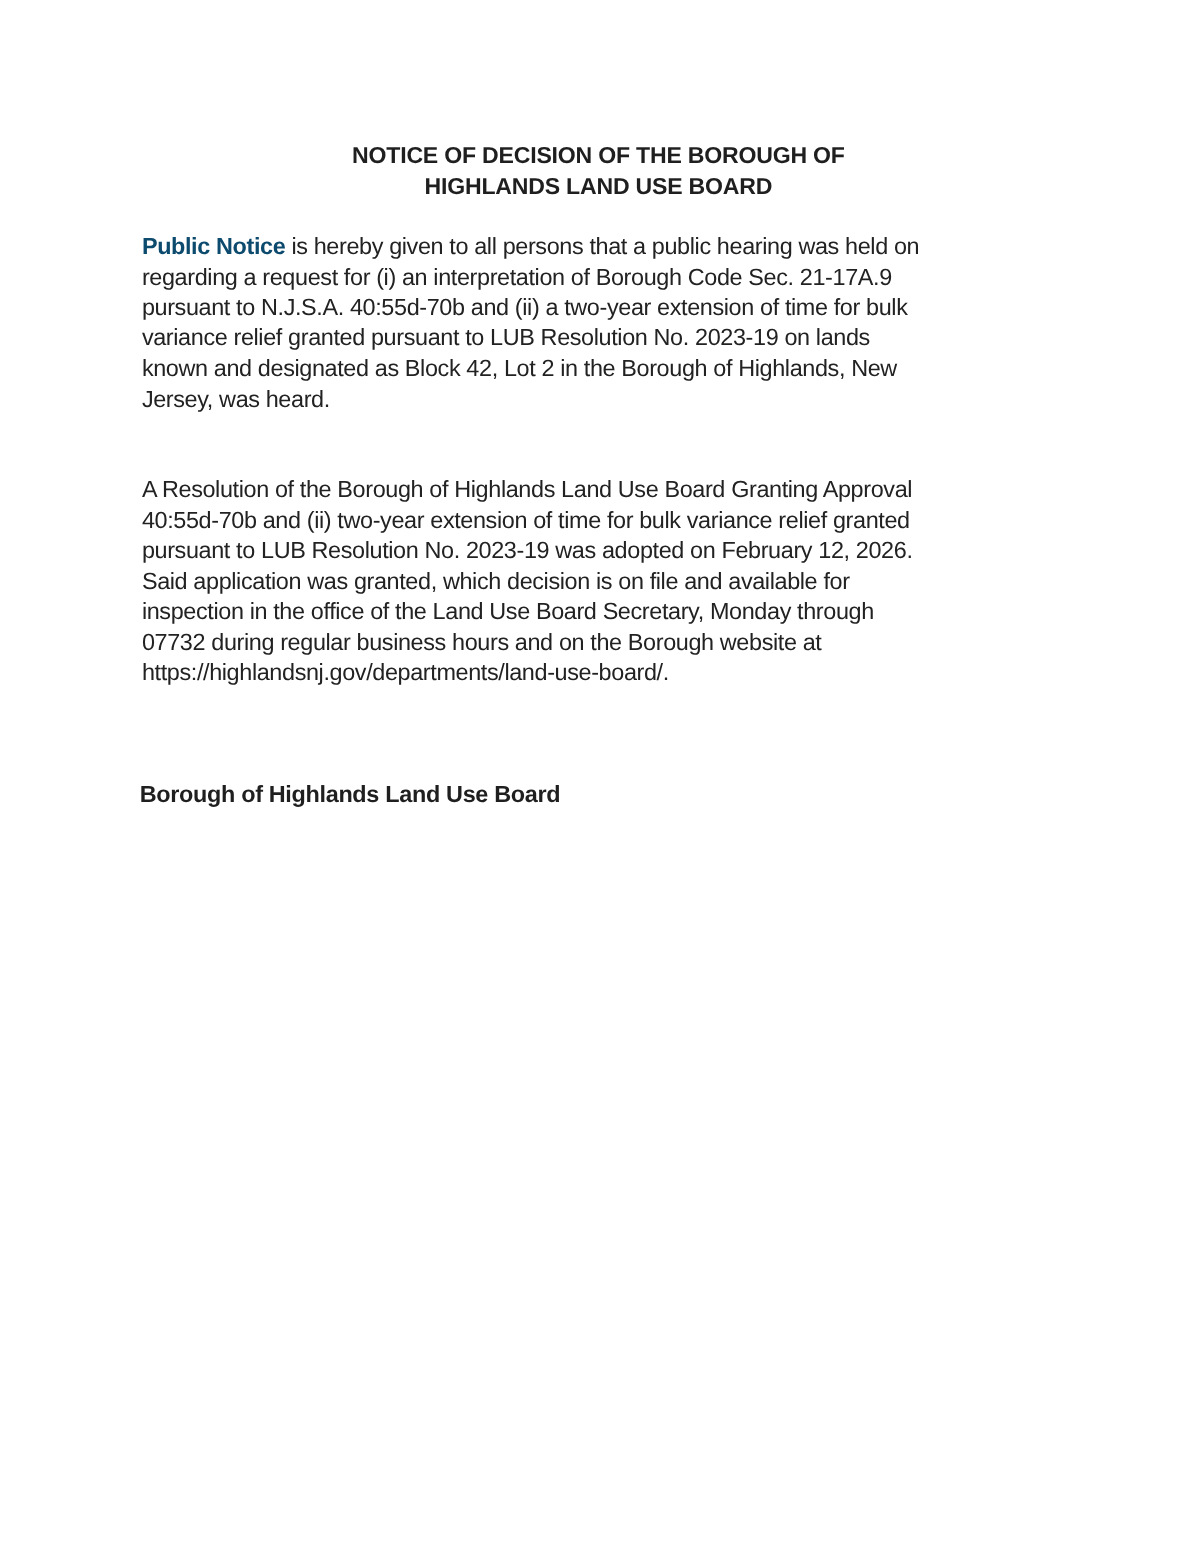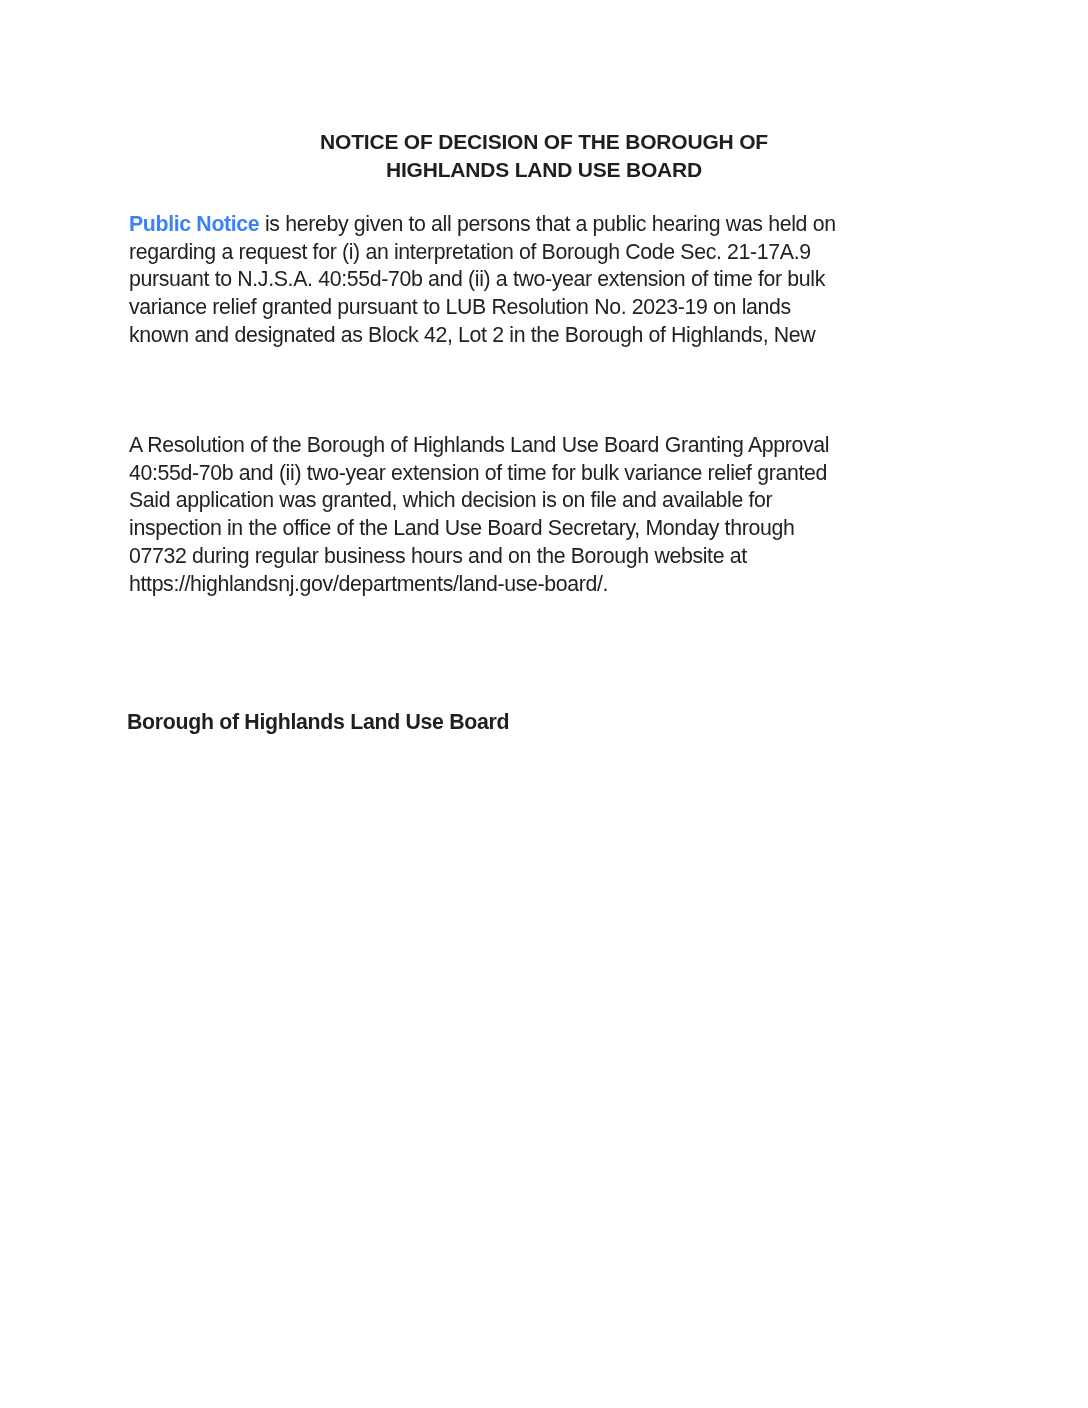--- a/index.html
+++ b/index.html
@@ -57,43 +57,45 @@
       position: absolute;
       left: 127px;
       top: 708px;
       font-weight: bold;
       font-size: 21.3px;
       line-height: 28px;
       letter-spacing: -0.3px;
       color: #1f1f1f;
       white-space: nowrap;
     }
-    b { font-weight: bold; color: #3b82f6; }
+    b { font-weight: bold; color: #0c4a6e; }
   </style>
 </head>
 <body>
 
 <div class="page">
 
   <div class="title">
     <div>NOTICE OF DECISION OF THE BOROUGH OF</div>
     <div>HIGHLANDS LAND USE BOARD</div>
   </div>
 
   <div class="body-text p1">
     <span class="line"><b>Public Notice</b><span> is hereby given to all persons that a public hearing was held on</span></span>
     <span class="line">regarding a request for (i) an interpretation of Borough Code Sec. 21-17A.9</span>
     <span class="line">pursuant to N.J.S.A. 40:55d-70b and (ii) a two-year extension of time for bulk</span>
     <span class="line">variance relief granted pursuant to LUB Resolution No. 2023-19 on lands</span>
     <span class="line">known and designated as Block 42, Lot 2 in the Borough of Highlands, New</span>
+    <span class="line">Jersey, was heard.</span>
   </div>
 
   <div class="body-text p2">
     <span class="line">A Resolution of the Borough of Highlands Land Use Board Granting Approval</span>
     <span class="line">40:55d-70b and (ii) two-year extension of time for bulk variance relief granted</span>
+    <span class="line">pursuant to LUB Resolution No. 2023-19 was adopted on February 12, 2026.</span>
     <span class="line">Said application was granted, which decision is on file and available for</span>
     <span class="line">inspection in the office of the Land Use Board Secretary, Monday through</span>
     <span class="line">07732 during regular business hours and on the Borough website at</span>
     <span class="line">https://highlandsnj.gov/departments/land-use-board/.</span>
   </div>
 
   <div class="signature">Borough of Highlands Land Use Board</div>
 
 </div>
 

